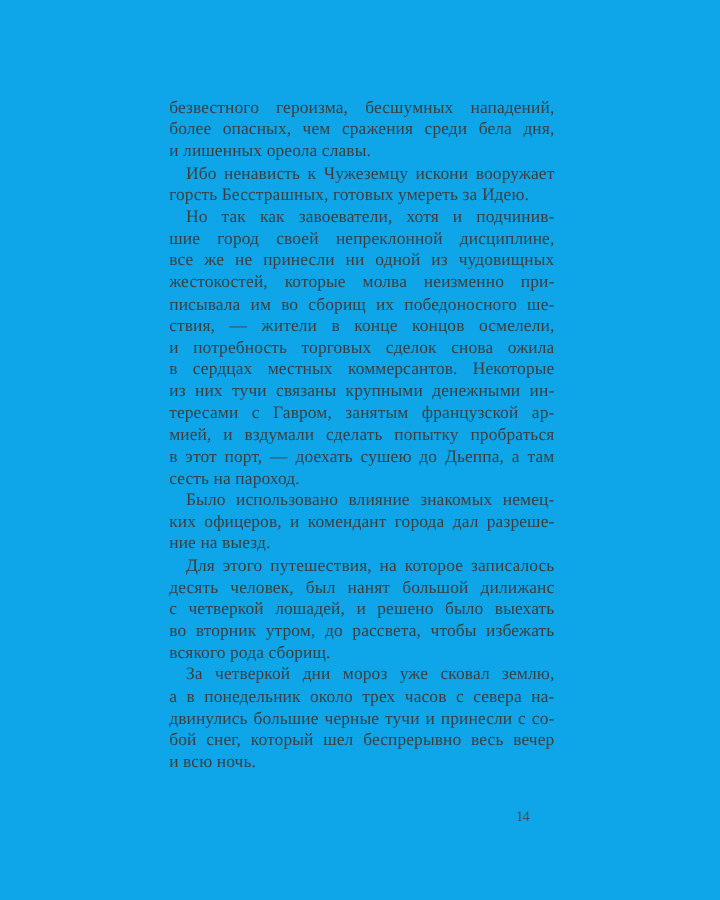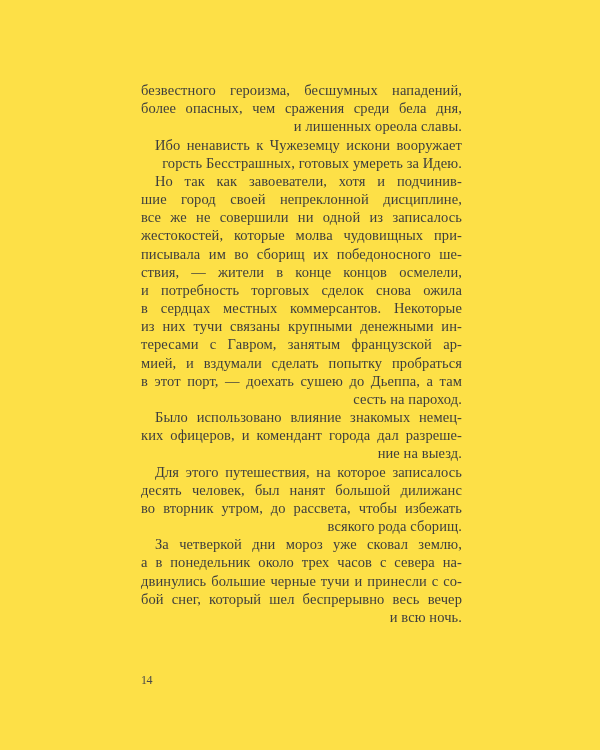--- a/index.html
+++ b/index.html
@@ -4,84 +4,85 @@
 <style>
   html, body {
     margin: 0;
     padding: 0;
     background: #ffffff;
   }
   .page {
     position: relative;
     width: 600px;
     height: 750px;
-    background: #fde047;
+    background: #0ea5e9;
     overflow: hidden;
     font-family: "Liberation Serif", "DejaVu Serif", serif;
   }
   .text-block {
     position: absolute;
     left: 141px;
     top: 81px;
     width: 321px;
     font-size: 14.5px;
     line-height: 18.17px;
     color: #3e3e3e;
     letter-spacing: 0.1px;
   }
   .line {
     width: 100%;
-    text-align: right;
+    text-align: left;
   }
   .line.j {
     text-align: justify;
     text-align-last: justify;
   }
   .line.indent {
     text-indent: 14px;
   }
   .folio {
     position: absolute;
     left: 141px;
     top: 673px;
     width: 300px;
-    text-align: left;
+    text-align: right;
     font-size: 12px;
     color: #4a4a4a;
     letter-spacing: -0.5px;
   }
 </style>
 </head>
 <body>
 
 <div class="page">
   <div class="text-block">
       <div class="line j">безвестного героизма, бесшумных нападений,</div>
       <div class="line j">более опасных, чем сражения среди бела дня,</div>
       <div class="line">и лишенных ореола славы.</div>
       <div class="line j indent">Ибо ненависть к Чужеземцу искони вооружает</div>
       <div class="line">горсть Бесстрашных, готовых умереть за Идею.</div>
       <div class="line j indent">Но так как завоеватели, хотя и подчинив-</div>
       <div class="line j">шие город своей непреклонной дисциплине,</div>
-      <div class="line j">все же не совершили ни одной из записалось</div>
-      <div class="line j">жестокостей, которые молва чудовищных при-</div>
+      <div class="line j">все же не принесли ни одной из чудовищных</div>
+      <div class="line j">жестокостей, которые молва неизменно при-</div>
       <div class="line j">писывала им во сборищ их победоносного ше-</div>
       <div class="line j">ствия, — жители в конце концов осмелели,</div>
       <div class="line j">и потребность торговых сделок снова ожила</div>
       <div class="line j">в сердцах местных коммерсантов. Некоторые</div>
       <div class="line j">из них тучи связаны крупными денежными ин-</div>
       <div class="line j">тересами с Гавром, занятым французской ар-</div>
       <div class="line j">мией, и вздумали сделать попытку пробраться</div>
       <div class="line j">в этот порт, — доехать сушею до Дьеппа, а там</div>
       <div class="line">сесть на пароход.</div>
       <div class="line j indent">Было использовано влияние знакомых немец-</div>
       <div class="line j">ких офицеров, и комендант города дал разреше-</div>
       <div class="line">ние на выезд.</div>
       <div class="line j indent">Для этого путешествия, на которое записалось</div>
       <div class="line j">десять человек, был нанят большой дилижанс</div>
+      <div class="line j">с четверкой лошадей, и решено было выехать</div>
       <div class="line j">во вторник утром, до рассвета, чтобы избежать</div>
       <div class="line">всякого рода сборищ.</div>
       <div class="line j indent">За четверкой дни мороз уже сковал землю,</div>
       <div class="line j">а в понедельник около трех часов с севера на-</div>
       <div class="line j">двинулись большие черные тучи и принесли с со-</div>
       <div class="line j">бой снег, который шел беспрерывно весь вечер</div>
       <div class="line">и всю ночь.</div>
     </div>
   <div class="folio">14</div>
 </div>

